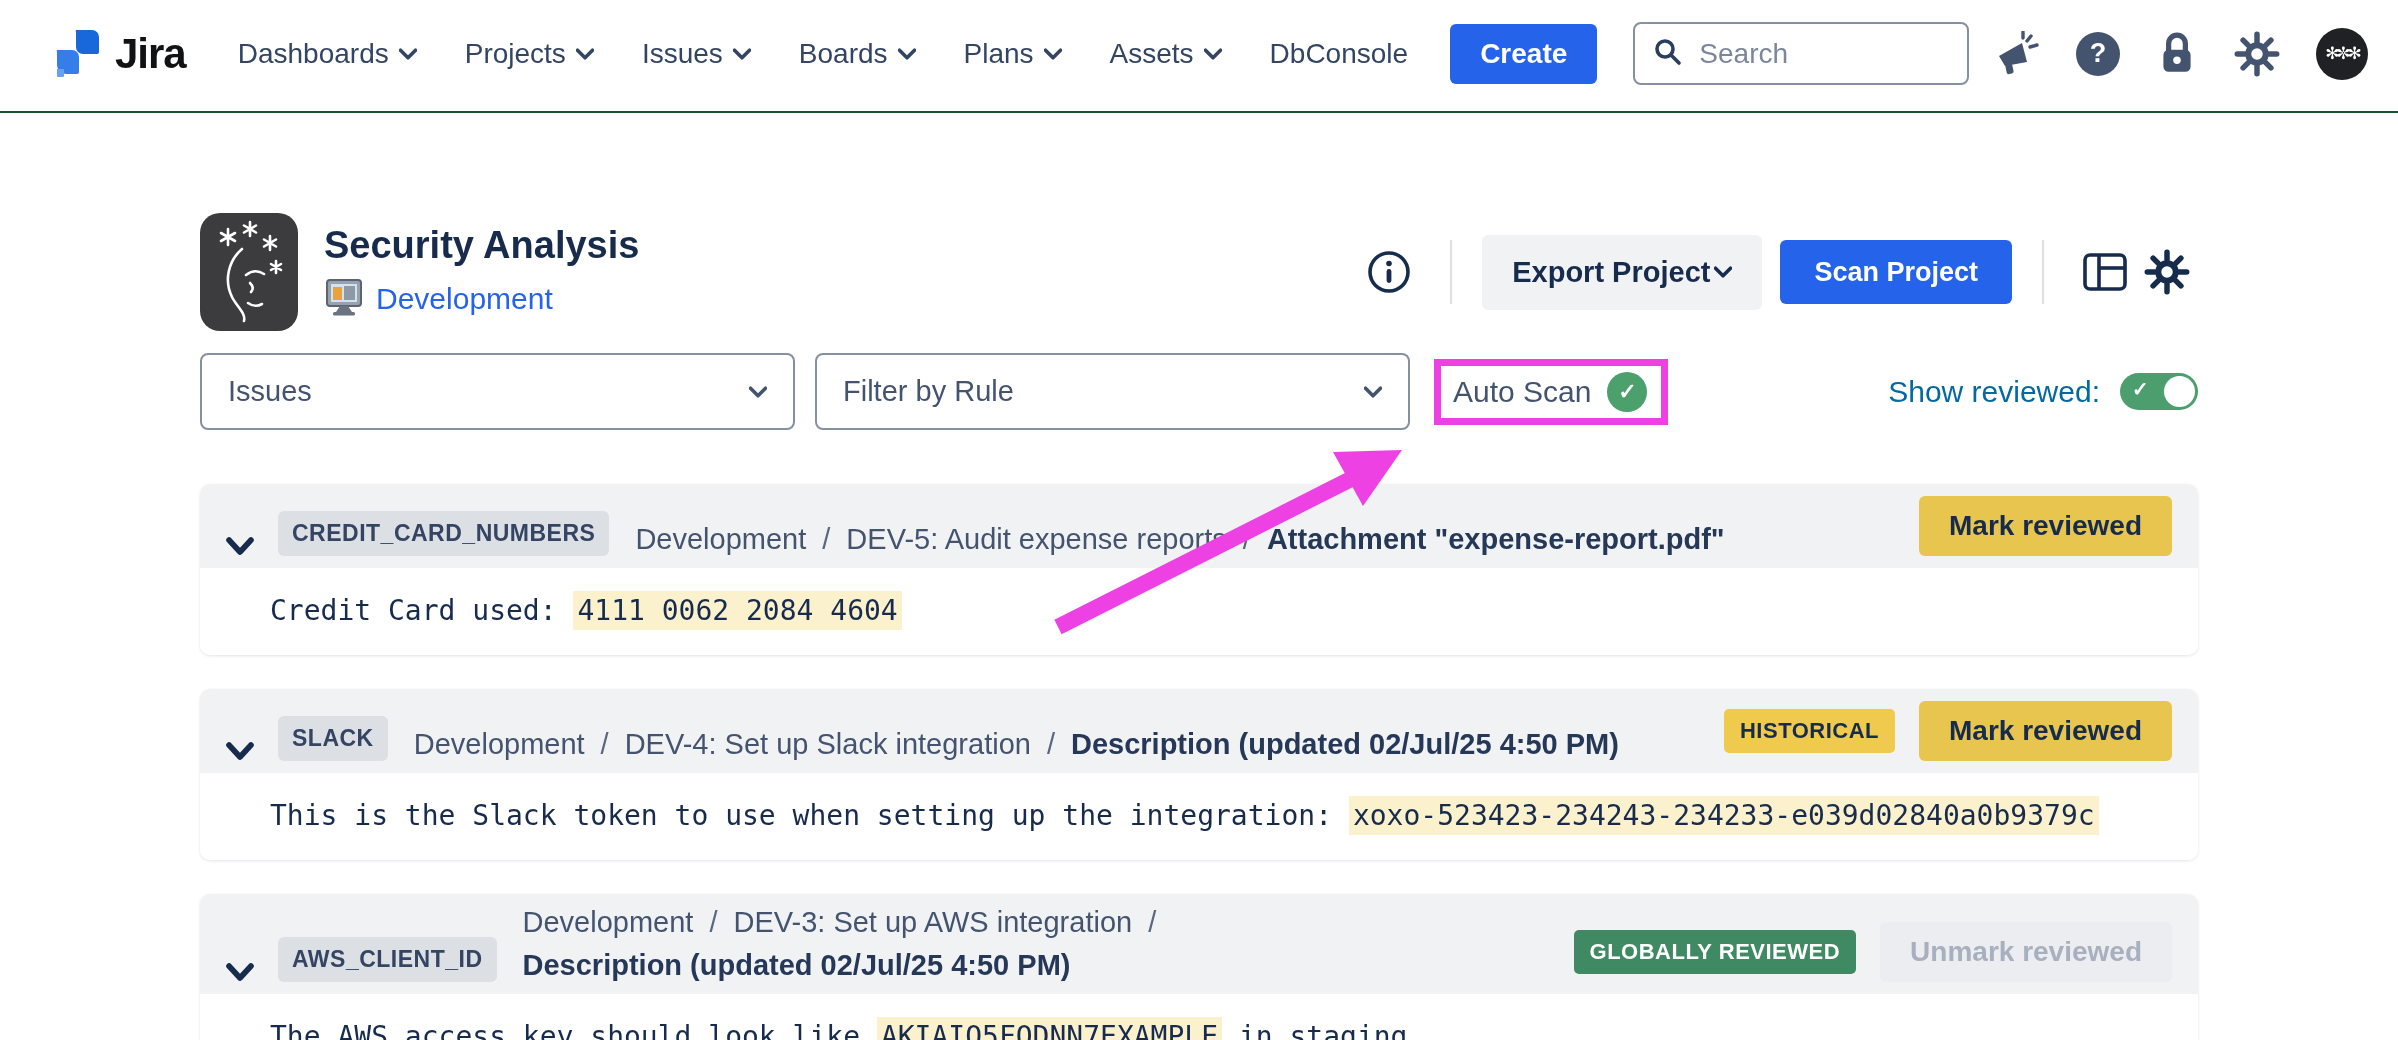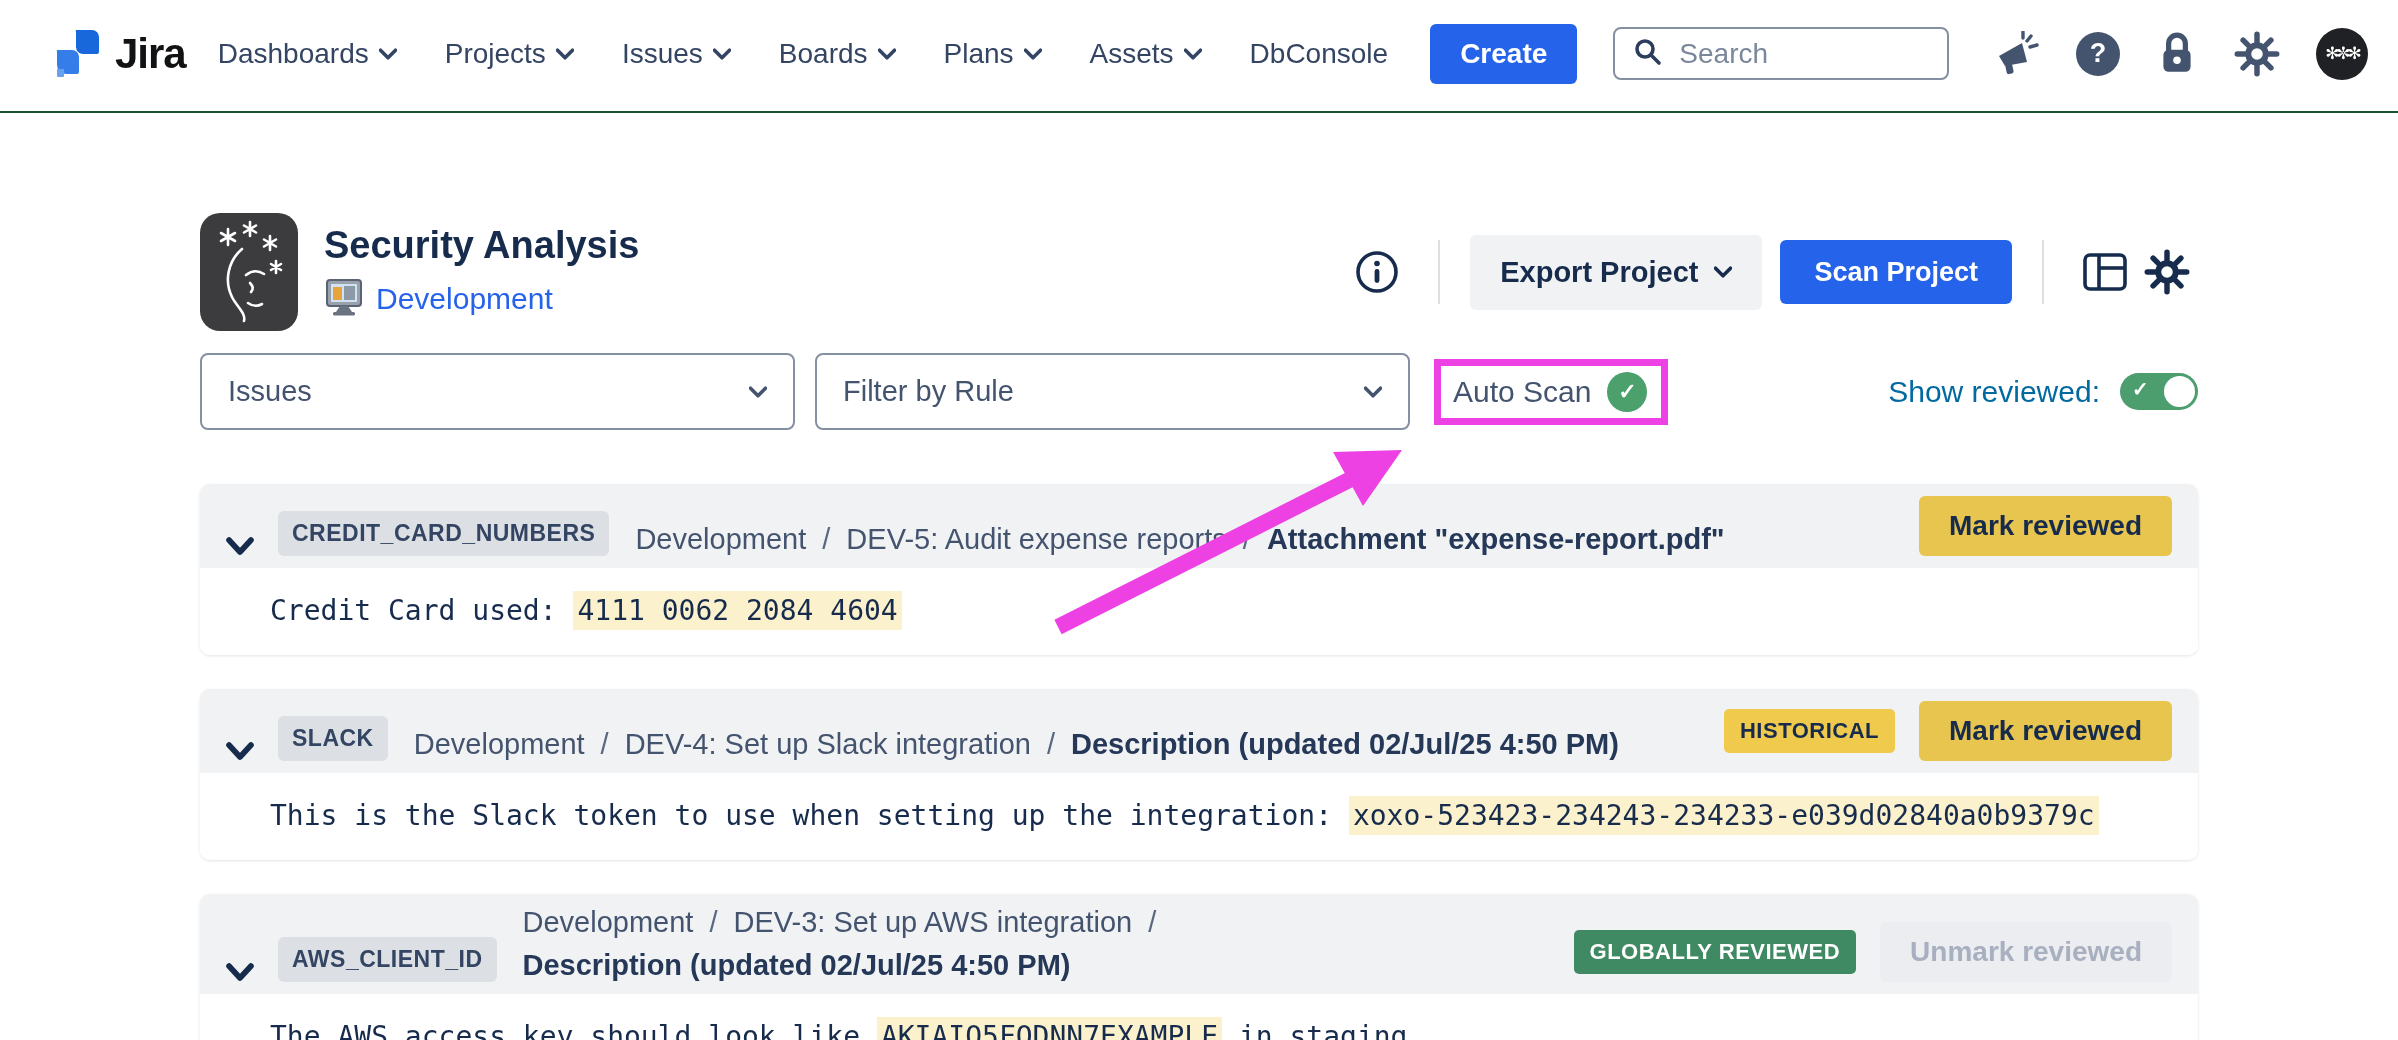--- a/index.html
+++ b/index.html
@@ -5,28 +5,28 @@
   * { box-sizing: border-box; margin: 0; padding: 0; }
   html,body { width: 2398px; height: 1040px; background:#fff; overflow:hidden;
     font-family: "Liberation Sans", sans-serif; color:#172B4D; }
   .page { position:relative; width:2398px; height:1040px; }
 
   
   .topnav { display:flex; align-items:center; height:113px; padding:0 30px 4px 55px;
     border-bottom:2px solid #14532d; }
   .logo { display:flex; align-items:center; gap:14px; cursor:pointer; }
   .logo-text { font-size:42px; font-weight:600; color:#101214; letter-spacing:-1px; }
-  .nav-items { display:flex; align-items:center; gap:48px; margin-left:32px; }
+  .nav-items { display:flex; align-items:center; gap:48px; margin-left:52px; }
   .nav-item { display:flex; align-items:center; gap:10px; font-size:28px; font-weight:500;
     color:#344563; cursor:pointer; white-space:nowrap; }
   .chev { width:18px; height:12px; display:inline-block; }
   .chev svg { width:100%; height:100%; display:block; }
   .create-btn { margin-left:42px; height:60px; padding:0 30px; background:#2563EB; color:#fff;
     font-size:28px; font-weight:700; border:none; border-radius:6px; cursor:pointer; }
-  .search-box { margin-left:36px; display:flex; align-items:center; gap:16px; width:336px; height:53px;
+  .search-box { margin-left:36px; display:flex; align-items:center; gap:16px; width:336px; height:63px;
     border:2px solid #8590A2; border-radius:8px; padding:0 18px; background:#fff; }
   .search-box input { border:none; outline:none; font-size:28px; width:220px; color:#172B4D;
     font-family:"Liberation Sans", sans-serif; }
   .search-box input::placeholder { color:#7A869A; }
   .nav-icons { margin-left:auto; display:flex; align-items:center; gap:36px; }
   .icon-btn { background:none; border:none; cursor:pointer; display:flex; align-items:center; justify-content:center; }
   .help-circle { width:44px; height:44px; border-radius:50%; background:#44546F; color:#fff;
     font-size:27px; font-weight:700; display:flex; align-items:center; justify-content:center; }
   .avatar-circle { width:52px; height:52px; border-radius:50%; background:#202124; color:#fff;
     display:flex; align-items:center; justify-content:center; font-size:17px; letter-spacing:-3px; overflow:hidden; }
@@ -36,21 +36,21 @@
   .project-header { margin-top:100px; display:flex; align-items:center; }
   .proj-avatar { width:98px; height:118px; border-radius:20px; background:#3C3C3E; flex:none;
     display:flex; align-items:center; justify-content:center; }
   .title-block { margin-left:26px; }
   .page-title { font-size:38px; font-weight:700; color:#172B4D; line-height:1.2; }
   .proj-sub { display:flex; align-items:center; gap:12px; margin-top:8px; }
   .proj-link { color:#2563EB; font-size:30px; text-decoration:none; cursor:pointer; }
   .header-actions { margin-left:auto; display:flex; align-items:center; }
   .vdivider { width:2px; height:64px; background:#DCDFE4; margin:0 30px; }
   .btn-subtle { height:75px; padding:0 30px; background:#F1F2F4; border:none; border-radius:6px;
-    font-size:29px; font-weight:600; color:#172B4D; display:flex; align-items:center; gap:16px; cursor:pointer; }
+    font-size:29px; font-weight:600; color:#172B4D; display:flex; align-items:center; gap:4px; cursor:pointer; }
   .btn-primary { height:64px; padding:0 34px; background:#2563EB; border:none; border-radius:6px;
     font-size:27px; font-weight:700; color:#fff; cursor:pointer; }
   .hdr-icon-btn { width:62px; height:62px; border:none; background:transparent; border-radius:6px;
     display:flex; align-items:center; justify-content:center; cursor:pointer; }
 
   
   .filter-row { margin-top:22px; display:flex; align-items:center; }
   .select { width:595px; height:77px; border:2px solid #8590A2; border-radius:8px; background:#fff;
     display:flex; align-items:center; justify-content:space-between; padding:0 26px; font-size:29px;
     color:#44546F; cursor:pointer; }

